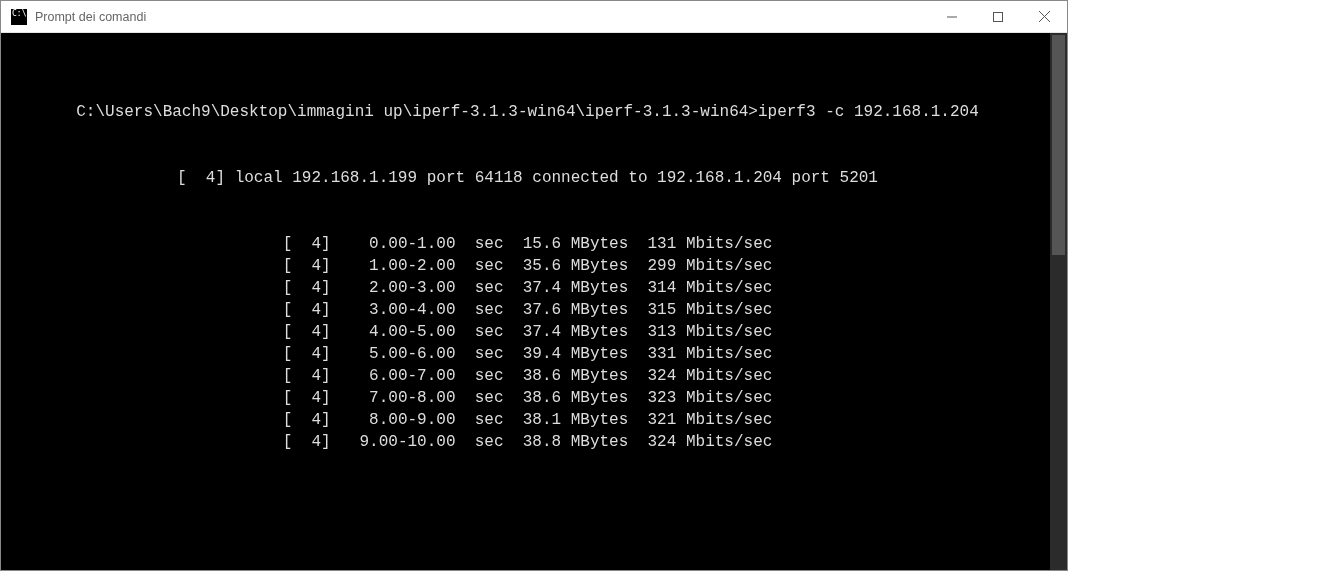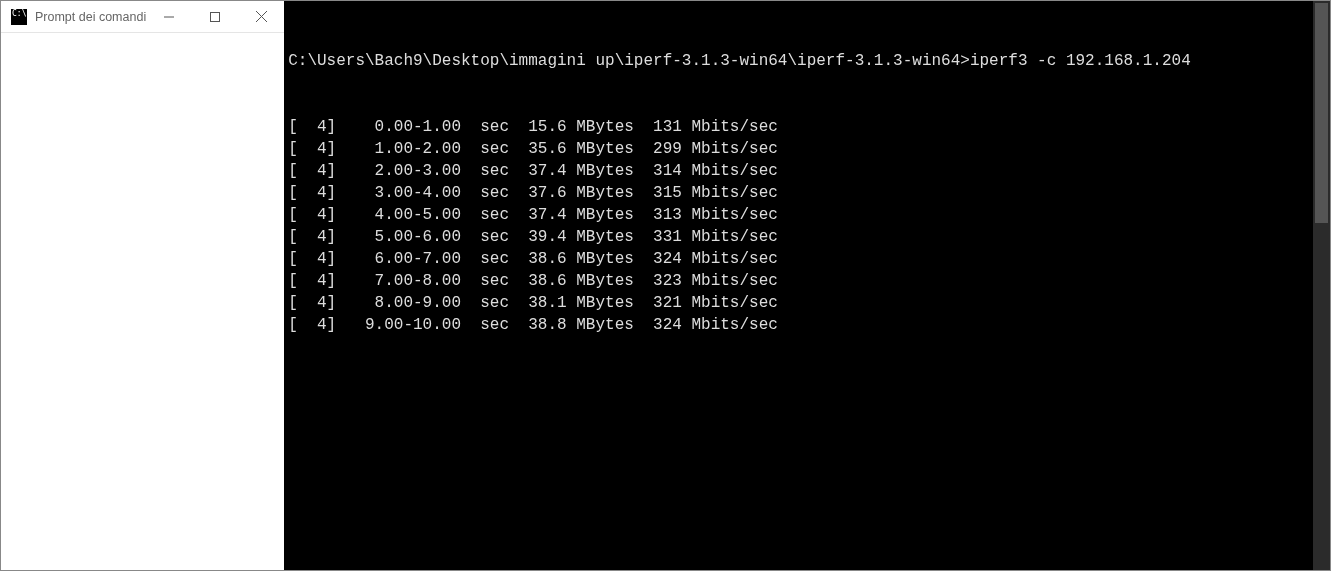--- a/index.html
+++ b/index.html
@@ -5,25 +5,25 @@
   * { box-sizing: border-box; }
   html, body { margin: 0; padding: 0; }
   body {
     width: 1340px;
     height: 571px;
     font-family: "Segoe UI", Tahoma, sans-serif;
     background: #fff;
     overflow: hidden;
   }
   .window {
-    width: 1331px;
+    width: 1068px;
     height: 571px;
     border: 1px solid #888;
     display: flex;
-    flex-direction: row;
+    flex-direction: column;
     background: #fff;
   }
   .titlebar {
     height: 32px;
     background: #fff;
     display: flex;
     align-items: center;
     border-bottom: 1px solid #e5e5e5;
     user-select: none;
   }
@@ -82,27 +82,28 @@
     top: 2px;
     height: 220px;
     background: #555;
   }
   .term {
     position: absolute;
     left: 0;
     right: 17px;
     top: 0;
     bottom: 0;
-    padding: 5px 0 0 4px;
+    padding: 24px 0 0 4px;
     font-family: Consolas, "Courier New", monospace;
     font-size: 16px;
     line-height: 22px;
     color: #ddd;
     white-space: pre;
     overflow: hidden;
+    text-align: center;
   }
   .line { white-space: pre; }
 </style>
 </head>
 <body>
 
 <div class="window">
 
   <div class="titlebar">
     <span class="app-icon"></span>
@@ -121,20 +122,21 @@
     <div class="win-btn close">
       <svg viewBox="0 0 11 11">
           <path d="M0 0 L11 11 M11 0 L0 11" stroke="currentColor" stroke-width="1"></path>
         </svg>
     </div>
   </div>
 
   <div class="term-wrap">
     <div class="term">
       <div class="line"><span>C:\Users\Bach9\Desktop\immagini up\iperf-3.1.3-win64\iperf-3.1.3-win64&gt;</span><span>iperf3 -c 192.168.1.204</span></div>
+      <div class="line">[  4] local 192.168.1.199 port 64118 connected to 192.168.1.204 port 5201</div>
       <div id="rows"><div class="line">[  4]    0.00-1.00  sec  15.6 MBytes  131 Mbits/sec</div><div class="line">[  4]    1.00-2.00  sec  35.6 MBytes  299 Mbits/sec</div><div class="line">[  4]    2.00-3.00  sec  37.4 MBytes  314 Mbits/sec</div><div class="line">[  4]    3.00-4.00  sec  37.6 MBytes  315 Mbits/sec</div><div class="line">[  4]    4.00-5.00  sec  37.4 MBytes  313 Mbits/sec</div><div class="line">[  4]    5.00-6.00  sec  39.4 MBytes  331 Mbits/sec</div><div class="line">[  4]    6.00-7.00  sec  38.6 MBytes  324 Mbits/sec</div><div class="line">[  4]    7.00-8.00  sec  38.6 MBytes  323 Mbits/sec</div><div class="line">[  4]    8.00-9.00  sec  38.1 MBytes  321 Mbits/sec</div><div class="line">[  4]   9.00-10.00  sec  38.8 MBytes  324 Mbits/sec</div></div>
       
       
       
       
       
     </div>
     <div class="scrollbar">
       <div class="scroll-thumb"></div>
     </div>

